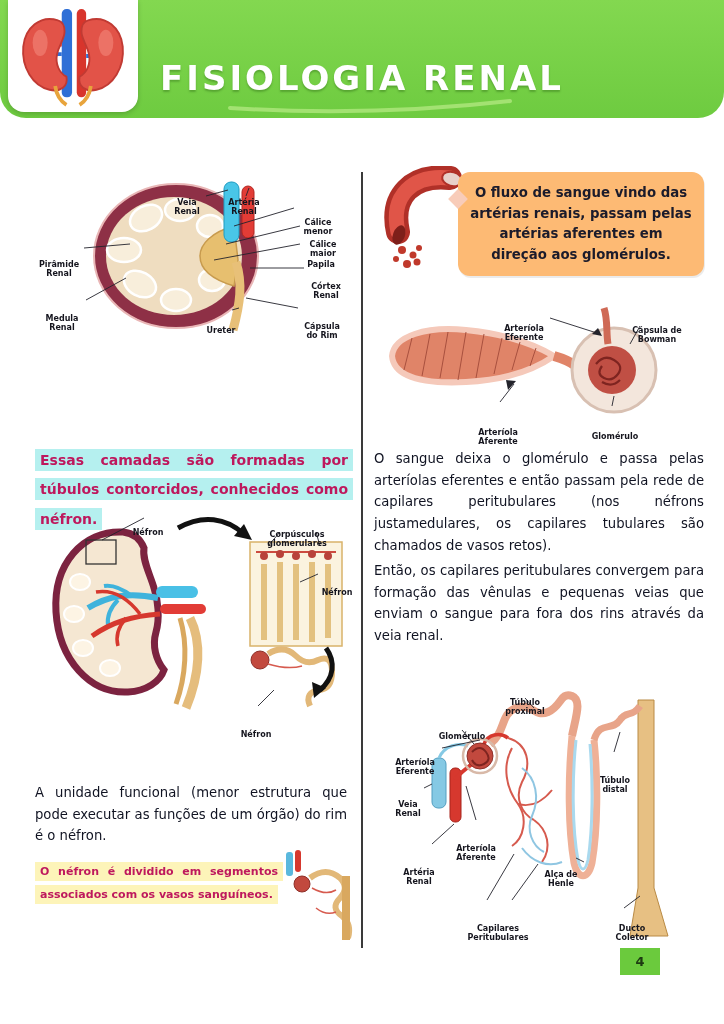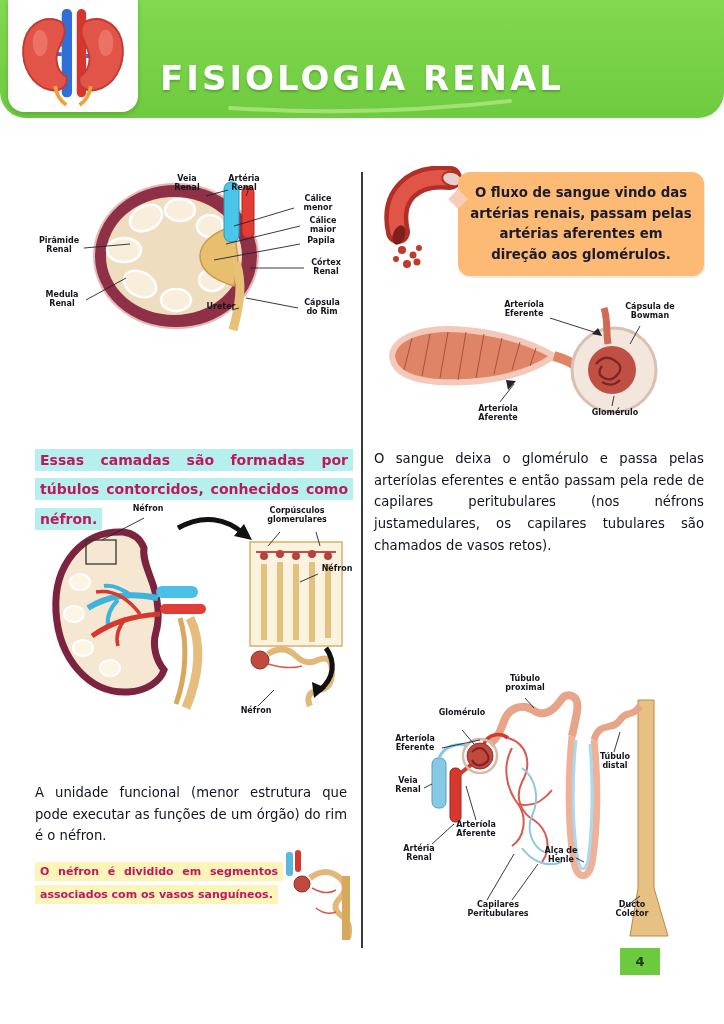--- a/index.html
+++ b/index.html
@@ -14,21 +14,21 @@
                display:flex; align-items:center; justify-content:center; }
   .title { position:absolute; left:0; top:58px; width:724px; text-align:center;
            font-size:34px; font-weight:bold; color:#ffffff; letter-spacing:3px;
            text-shadow:0 2px 2px rgba(35,90,15,.35); }
   .swoosh { position:absolute; left:225px; top:96px; }
 
   .divider { position:absolute; left:361px; top:172px; width:1.5px; height:776px; background:#3a3a3a; }
 
   .para { position:absolute; font-size:13.2px; line-height:1.64; text-align:justify; color:#101322; }
   .fig  { position:absolute; }
-  .dl   { position:absolute; font-size:8px; font-weight:bold; line-height:1.15; text-align:center; color:#15151e; }
+  .dl   { position:absolute; font-size:8px; font-weight:bold; line-height:1.15; text-align:center; color:#15151e;margin-top:24px; }
 
   .hl-wrap { position:absolute; font-size:14px; font-weight:bold; line-height:2.1; text-align:justify; color:#be185d; }
   .mark-cyan   { background:#b5f0ef; padding:3px 5px; -webkit-box-decoration-break:clone; box-decoration-break:clone; }
   .mark-yellow { background:#fdf4b9; padding:3px 5px; -webkit-box-decoration-break:clone; box-decoration-break:clone; }
 
   .section-title { position:absolute; left:35px; top:730px; width:315px; text-align:center;
                    font-size:21px; font-weight:bold; letter-spacing:6px; color:#ee8d75; }
 
   .bubble { position:absolute; left:458px; top:172px; width:246px; background:#fdba74;
             border-radius:12px; padding:11px 12px; font-size:13.3px; font-weight:bold;
@@ -245,26 +245,27 @@
       <g stroke="#23232b" stroke-width="0.9">
         <line x1="168" y1="26" x2="218" y2="42"></line>
         <line x1="258" y1="34" x2="248" y2="52"></line>
         <line x1="118" y1="110" x2="132" y2="92"></line>
         <line x1="230" y1="114" x2="232" y2="104"></line>
       </g>
       <polygon points="220,44 210,42 216,36" fill="#23232b"></polygon>
       <polygon points="134,89 126,98 124,88" fill="#23232b"></polygon>
     </svg>
     <div class="dl" style="left:110px;top:8px;width:64px;">Arteríola Eferente</div>
-    <div class="dl" style="left:232px;top:10px;width:72px;">Cápsula de Bowman</div>
+    <div class="dl" style="left:239px;top:10px;width:72px;">Cápsula de Bowman</div>
     <div class="dl" style="left:84px;top:112px;width:64px;">Arteríola Aferente</div>
     <div class="dl" style="left:203px;top:116px;width:60px;">Glomérulo</div>
   </div>
 
   <p class="para" id="p1-right">O sangue deixa o glomérulo e passa pelas arteríolas eferentes e então passam pela rede de capilares peritubulares (nos néfrons justamedulares, os capilares tubulares são chamados de vasos retos).</p>
+  <p class="para" id="p2-right">Então, os capilares peritubulares convergem para formação das vênulas e pequenas veias que enviam o sangue para fora dos rins através da veia renal.</p>
 
   <div class="fig" id="figN">
     <svg width="335" height="302" viewBox="0 0 335 302">
       <path d="M266,52 L282,52 L282,240 L296,288 L258,288 L266,240 Z" fill="#e7c083" stroke="#b98a44" stroke-width="1"></path>
       <path d="M200,88 C196,130 196,180 202,215 C206,232 216,232 220,215 C226,180 226,130 222,92" fill="none" stroke="#efb197" stroke-width="7"></path>
       <path d="M204,92 C200,130 200,180 206,212 C209,224 213,224 216,212 C221,180 221,132 218,96" fill="none" stroke="#a9d9ee" stroke-width="3"></path>
       <path d="M118,96 C134,84 128,66 144,60 C160,54 162,70 176,64 C190,58 188,44 200,48 C210,52 204,68 200,88" fill="none" stroke="#e8a489" stroke-width="8"></path>
       <path d="M222,92 C228,72 240,84 248,72 C254,62 260,70 268,58" fill="none" stroke="#e8a489" stroke-width="7"></path>
       <g fill="none">
         <path d="M136,90 C156,96 160,116 150,134 C142,150 150,166 162,172" stroke="#d65a4e" stroke-width="2"></path>

